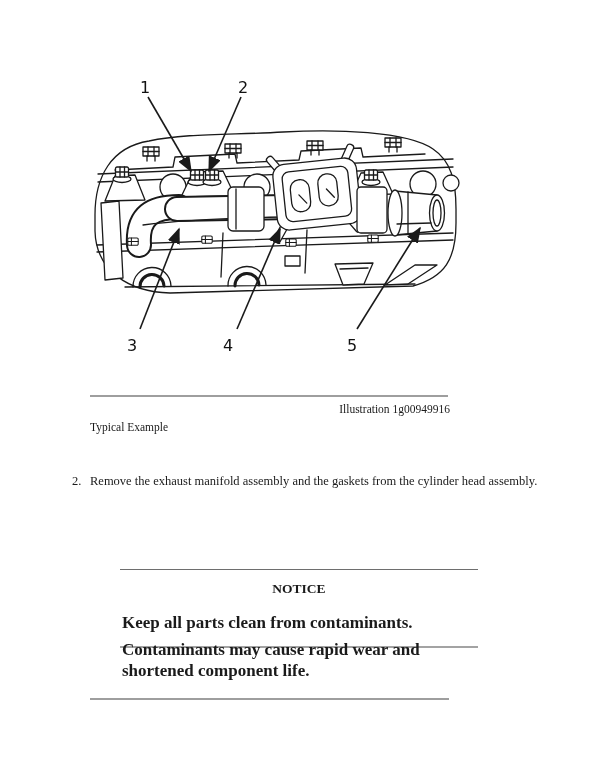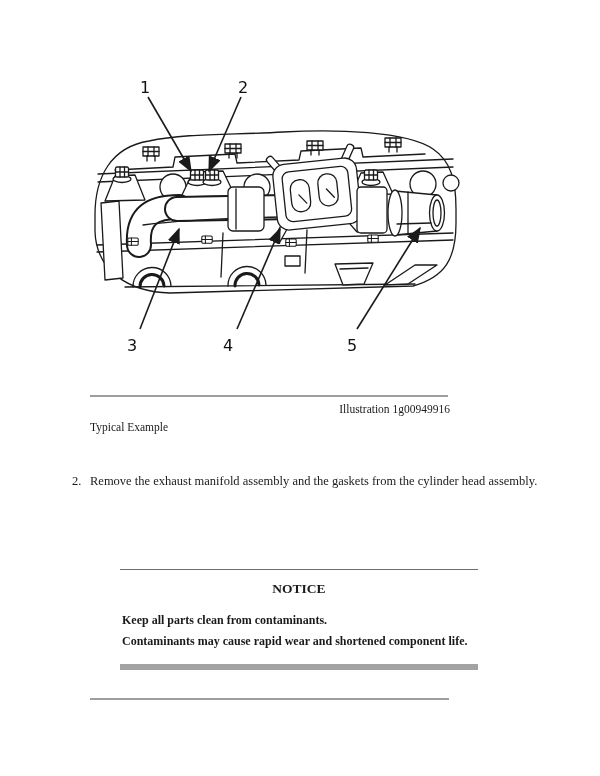--- a/index.html
+++ b/index.html
@@ -18,26 +18,26 @@
   .subcaption{position:absolute;left:90px;top:421px;font-size:11.5px;}
   .step{position:absolute;left:72px;width:482px;font-size:12.5px;line-height:1.25;}
   .step .num{display:inline-block;width:18px;}
   .step1{top:447px;} .step2{top:474px;} .step3{top:501px;}
   .heading{
     position:absolute;left:57px;top:527px;margin:0;
     font-size:18px;font-weight:bold;color:#1d3d94;
     font-family:"Liberation Serif", serif;letter-spacing:.2px;
   }
   .notice{
-    position:absolute;left:120px;top:569px;width:358px;height:101px;
-    border-top:1px solid #6e6e6e;border-bottom:6px solid #a3a3a3;
+    position:absolute;left:120px;top:569px;width:358px;height:79px;
+    border-top:1px solid #6e6e6e;border-bottom:2px solid #a3a3a3;
     box-sizing:border-box;
   }
   .notice-title{text-align:center;font-weight:bold;font-size:13.5px;margin-top:11px;}
-  .notice p{margin:0;font-weight:bold;font-size:12px;padding-left:2px;line-height:1.2;font-family:Liberation Serif, serif;}
+  .notice p{margin:0;font-weight:bold;font-size:17px;padding-left:2px;line-height:1.2;font-family:Liberation Serif, serif;}
   .notice p.l1{margin-top:16px;}
   .notice p.l2{margin-top:7px;}
   svg text.callout{font-family:"DejaVu Sans", sans-serif;font-size:16px;fill:#111;}
 </style>
 </head>
 <body>
 
 <div class="page">
 
   <div class="figure-wrap">

